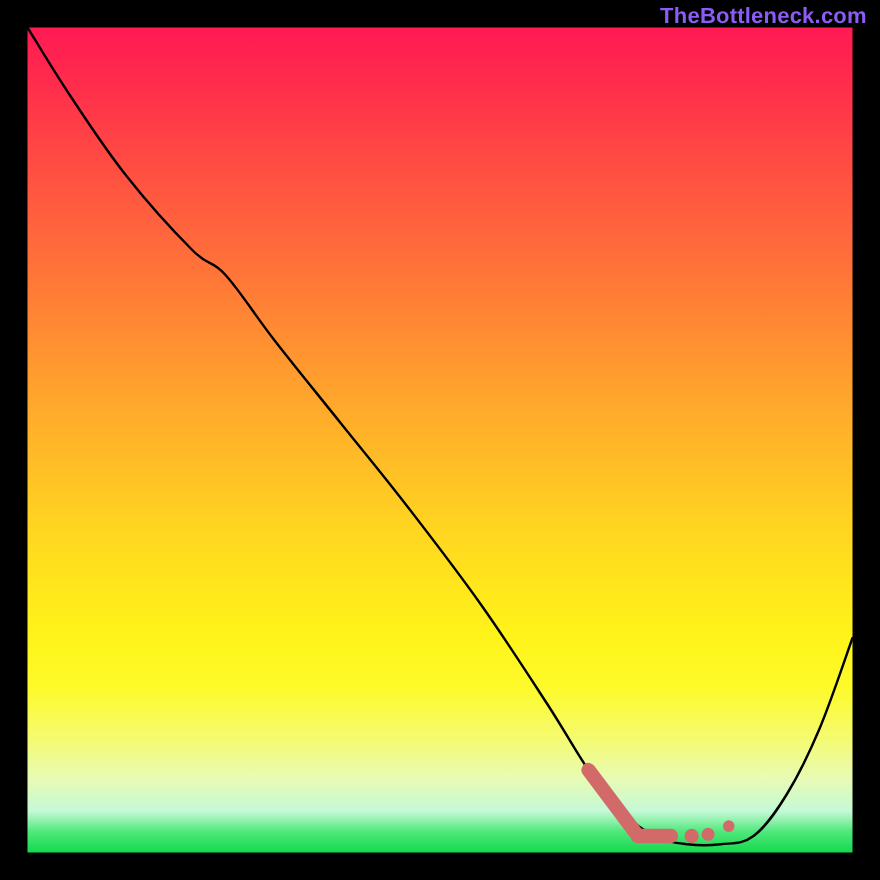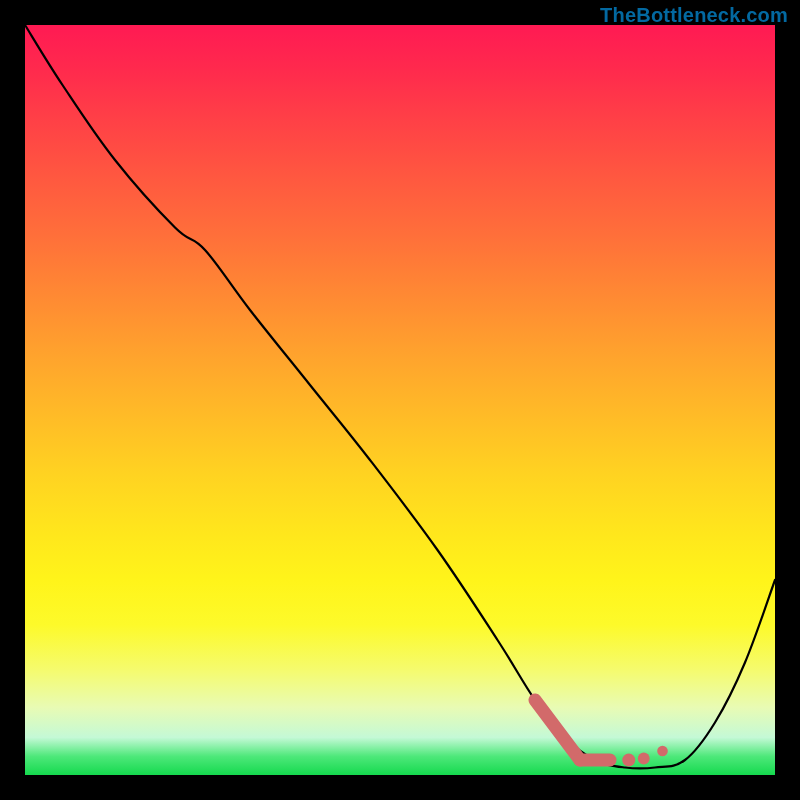--- a/index.html
+++ b/index.html
@@ -41,21 +41,21 @@
       #e8fbb4 91%,
       #c4f9d6 95%,
       #4ee87a 97.5%,
       #15d94e 100%
     );
   }
   .watermark {
     position: absolute;
     top: 4px;
     right: 12px;
-    color: #0369a1;
+    color: #8b5cf6;
     font-size: 20px;
     font-weight: 600;
     letter-spacing: 0.2px;
     user-select: none;
   }
   svg.curve-layer {
     position: absolute;
     inset: 0;
     width: 750px;
     height: 750px;

